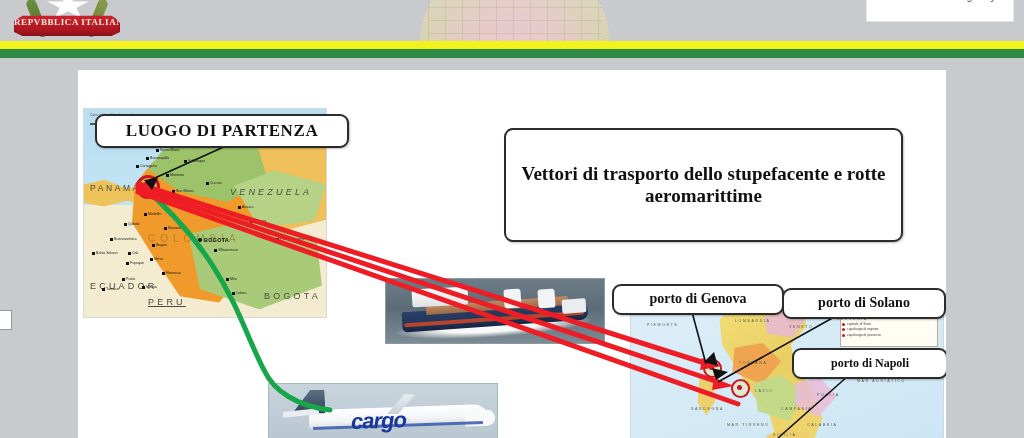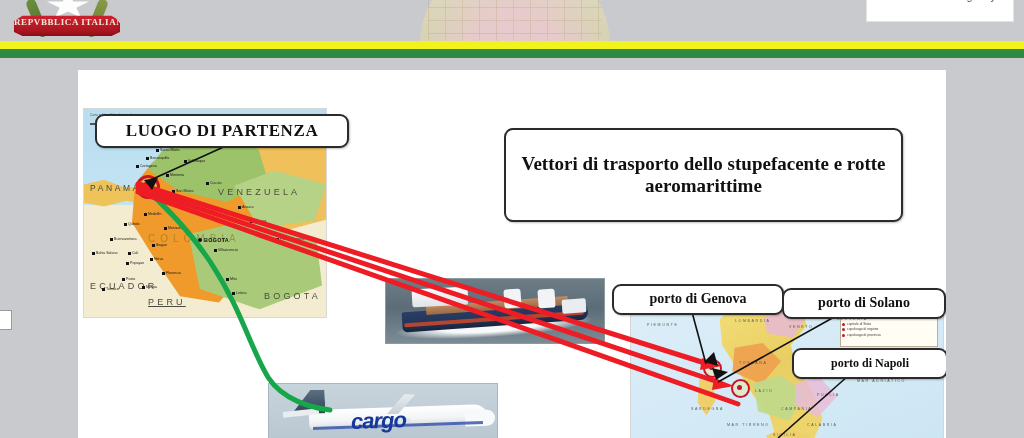--- a/index.html
+++ b/index.html
@@ -82,21 +82,21 @@
   .callout{
     position:absolute;background:#ffffff;border:2px solid #2b2b2b;border-radius:9px;
     font-family:"Liberation Serif",serif;font-weight:bold;color:#111;
     display:flex;align-items:center;justify-content:center;text-align:center;
     box-shadow:1px 1px 2px rgba(0,0,0,.25);
     line-height:1.18;
   }
 
   .c-partenza{left:17px;top:4px;width:250px;height:30px;font-size:17px;letter-spacing:.6px;margin-top:40px;}
   .c-turbo{left:212px;top:32px;width:100px;height:27px;font-size:16px;}
-  .c-vettori{left:426px;top:58px;width:375px;height:78px;font-size:19px;padding:6px 10px;}
+  .c-vettori{left:426px;top:58px;width:375px;height:78px;font-size:19px;padding:16px 10px;}
   .c-destinazioni{left:566px;top:182px;width:288px;height:29px;font-size:16px;letter-spacing:.6px;}
   .c-genova{left:534px;top:214px;width:168px;height:27px;font-size:14px;}
   .c-livorno{left:704px;top:218px;width:160px;height:27px;font-size:14px;}
   .c-napoli{left:714px;top:278px;width:152px;height:27px;font-size:12px;}
 
   
   .map-col{
     position:absolute;left:5px;top:38px;width:242px;height:208px;
     background:#bfe0f0;border:1px solid #d8d8d8;overflow:hidden;
     font-family:"Liberation Sans",sans-serif;
@@ -342,21 +342,21 @@
       <div class="venez"></div>
       <div class="colombia"></div>
       <div class="green1"></div>
       <div class="green2"></div>
       <div class="green3"></div>
 
       <div class="maptitle">Carta politica Colombia - scala</div>
       <div class="scalebar"></div>
 
       <div class="country" style="left:6px;top:74px;">PANAMA</div>
-      <div class="country big" style="left:134px;top:78px;">VENEZUELA</div>
+      <div class="country big" style="left:146px;top:78px;font-style:italic;">VENEZUELA</div>
       <div class="country col" style="left:64px;top:124px;">COLOMBIA</div>
       <div class="country big" style="left:6px;top:172px;">ECUADOR</div>
       <div class="country big" style="left:64px;top:188px;text-decoration:underline;">PERU</div>
       <div class="country big" style="left:180px;top:182px;">BOGOTA</div>
 
       <div class="cap" style="left:120px;top:128px;">BOGOTA</div>
 
       <div class="city" style="left:112px;top:30px;">Riohacha</div>
       <div class="city" style="left:76px;top:39px;">Santa Marta</div>
       <div class="city" style="left:66px;top:47px;">Barranquilla</div>

